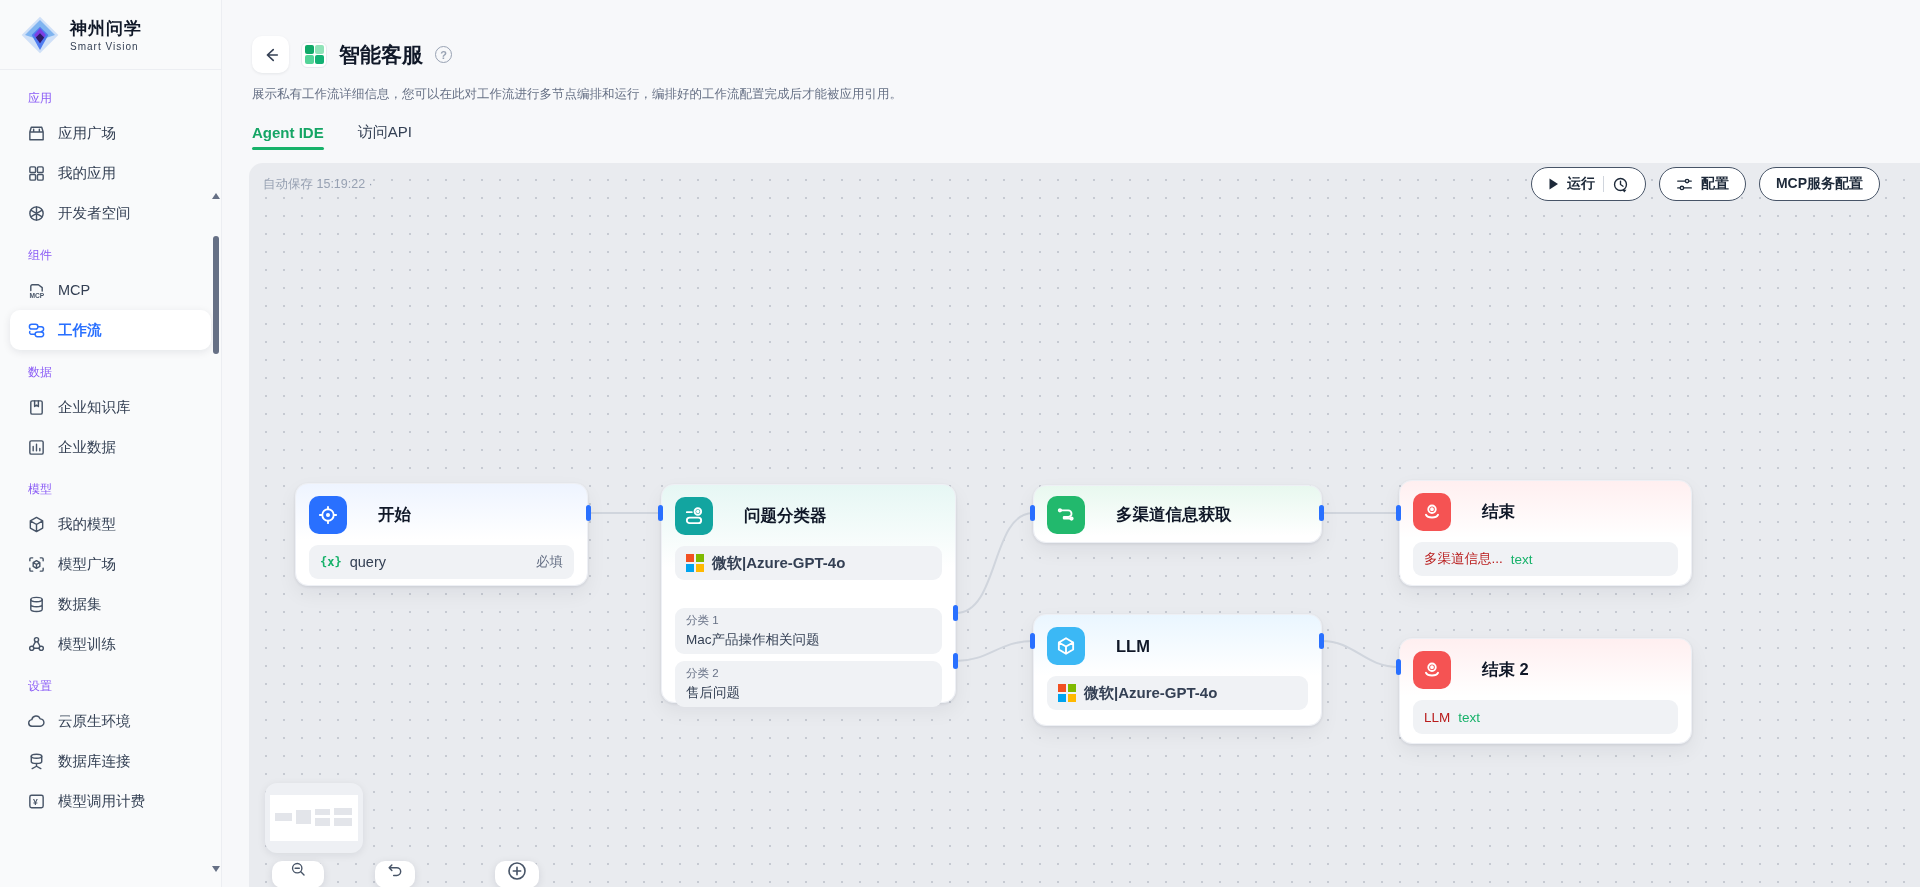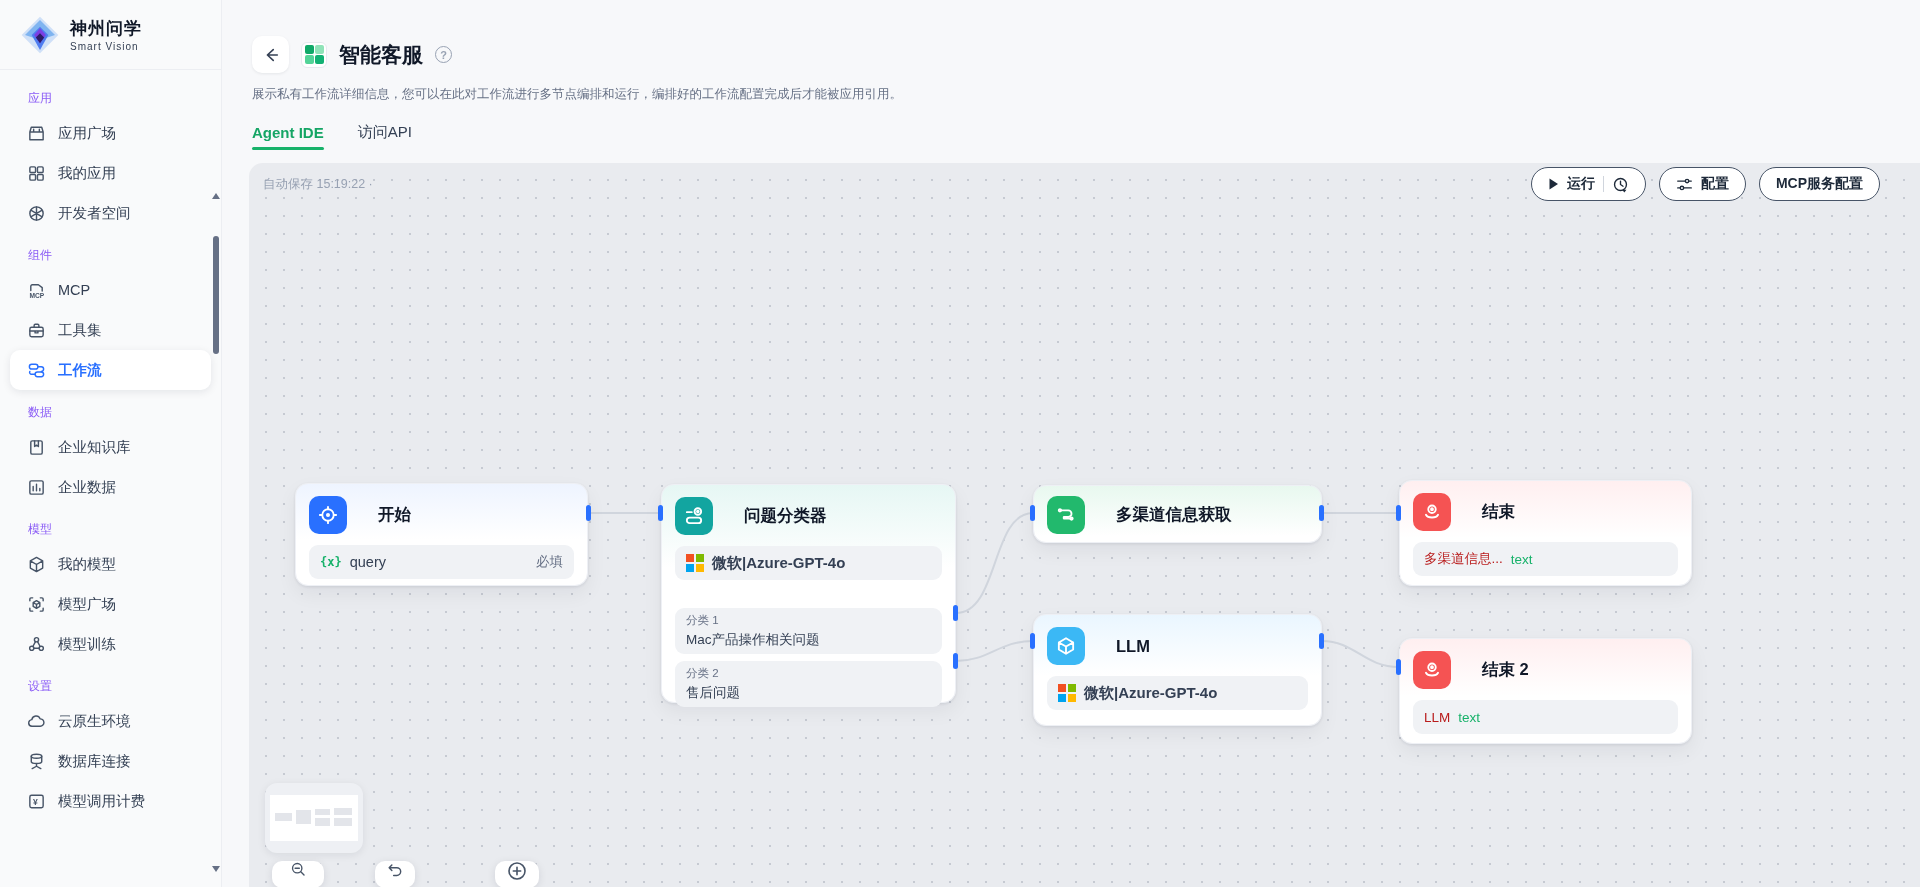--- a/index.html
+++ b/index.html
@@ -136,27 +136,20 @@
     </div>
 
     <div class="section-label">组件</div>
     <div class="item">
       <svg class="ic" viewBox="0 0 20 20">
           <path d="M4 10 V5.5 a1.5 1.5 0 0 1 1.5-1.5 H12 l4 3 v3.5"></path>
           <text x="2.5" y="17.5" font-size="7">MCP</text>
         </svg>
       <span>MCP</span>
     </div>
-    <div class="item">
-      <svg class="ic" viewBox="0 0 20 20">
-          <rect x="3" y="6.5" width="14" height="10" rx="1.8"></rect>
-          <path d="M7.5 6.5 V4.8 a1.3 1.3 0 0 1 1.3-1.3 h2.4 a1.3 1.3 0 0 1 1.3 1.3 V6.5 M3 10.5 H17 M8.5 10.5 v2 h3 v-2"></path>
-        </svg>
-      <span>工具集</span>
-    </div>
     <div class="item active">
       <svg class="ic" viewBox="0 0 20 20">
           <rect x="2.5" y="3.5" width="9" height="5" rx="2.5"></rect>
           <rect x="8.5" y="11.5" width="9" height="5" rx="2.5"></rect>
           <path d="M11.5 6 H15 a2 2 0 0 1 0 5 M8.5 14 H5 a2 2 0 0 1 -2-3"></path>
         </svg>
       <span>工作流</span>
     </div>
 
     <div class="section-label">数据</div>
@@ -180,20 +173,27 @@
       <svg class="ic" viewBox="0 0 20 20">
           <path d="M10 2.5 L16.5 6.2 V13.8 L10 17.5 L3.5 13.8 V6.2 Z M3.5 6.2 L10 10 L16.5 6.2 M10 10 V17.5"></path>
         </svg>
       <span>我的模型</span>
     </div>
     <div class="item">
       <svg class="ic" viewBox="0 0 20 20">
           <path d="M3 6 V4.2 A1.2 1.2 0 0 1 4.2 3 H6 M14 3 h1.8 A1.2 1.2 0 0 1 17 4.2 V6 M17 14 v1.8 A1.2 1.2 0 0 1 15.8 17 H14 M6 17 H4.2 A1.2 1.2 0 0 1 3 15.8 V14 M10 6 l3.5 2 v4 L10 14 l-3.5-2 v-4 Z M6.5 8 L10 10 l3.5-2 M10 10 v4"></path>
         </svg>
       <span>模型广场</span>
+    </div>
+    <div class="item">
+      <svg class="ic" viewBox="0 0 20 20">
+          <ellipse cx="10" cy="4.8" rx="6" ry="2.3"></ellipse>
+          <path d="M4 4.8 V15 c0 1.3 2.7 2.3 6 2.3 s6-1 6-2.3 V4.8 M4 10 c0 1.3 2.7 2.3 6 2.3 s6-1 6-2.3"></path>
+        </svg>
+      <span>数据集</span>
     </div>
     <div class="item">
       <svg class="ic" viewBox="0 0 20 20">
           <circle cx="10" cy="5" r="2.2"></circle>
           <circle cx="5" cy="14" r="2.2"></circle>
           <circle cx="15" cy="14" r="2.2"></circle>
           <path d="M8.9 7 L6.2 12.1 M11.1 7 L13.8 12.1 M7.2 14 H12.8"></path>
         </svg>
       <span>模型训练</span>
     </div>

